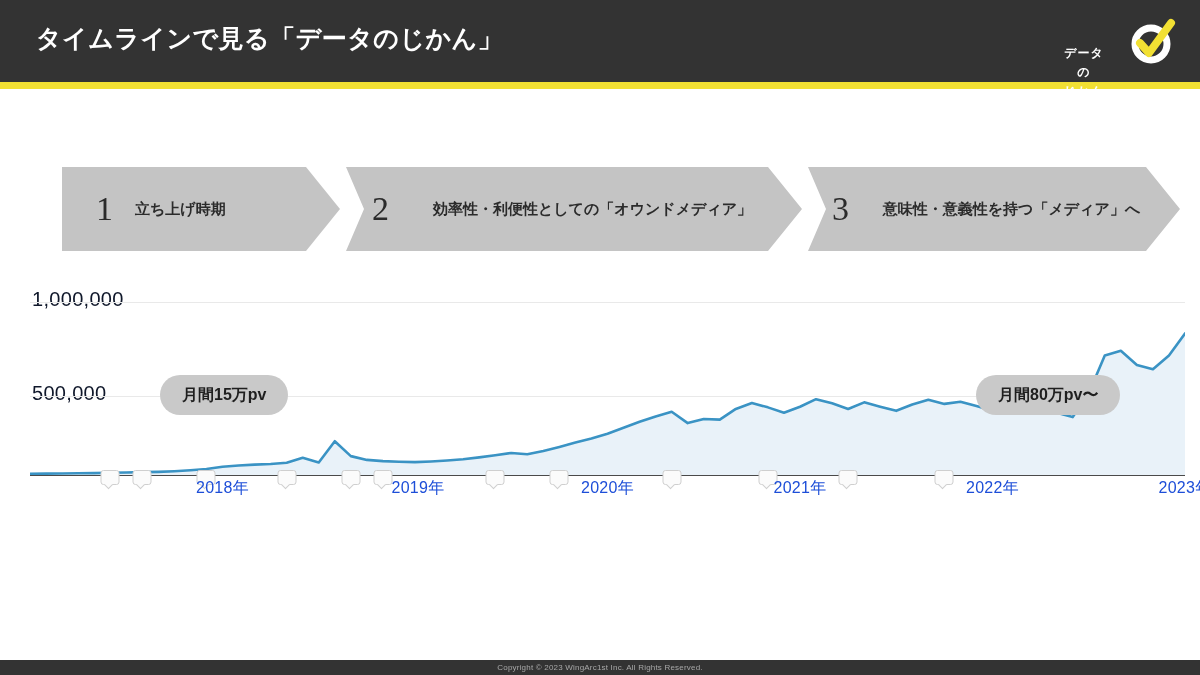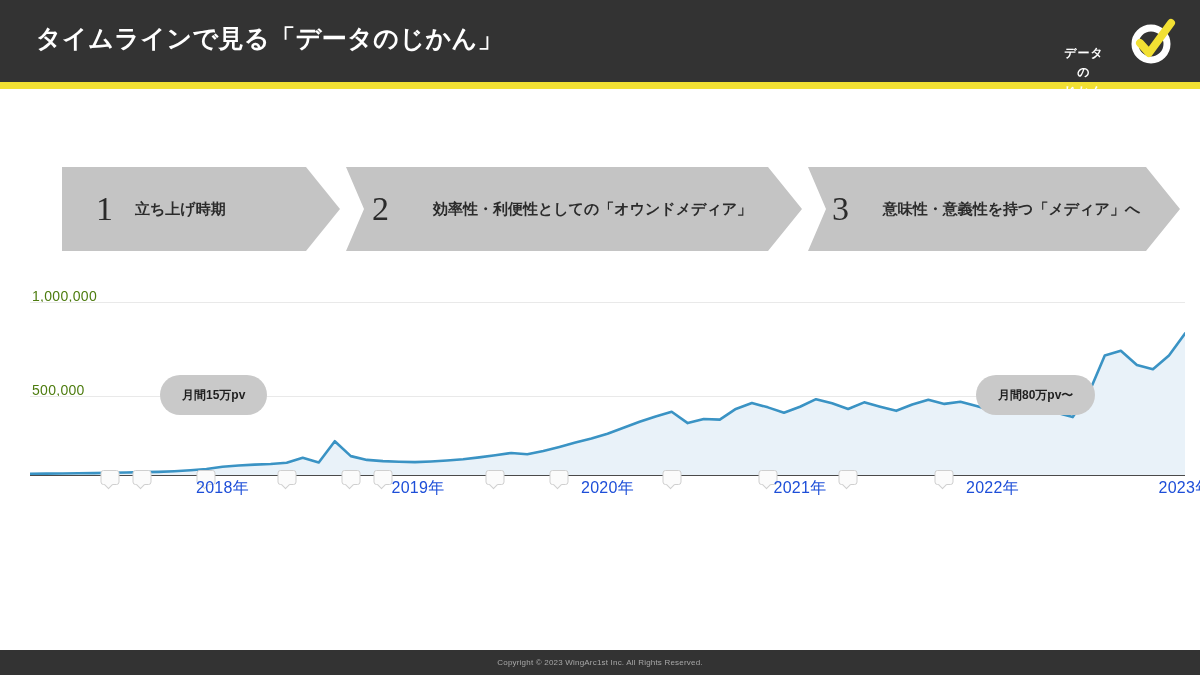--- a/index.html
+++ b/index.html
@@ -136,22 +136,22 @@
   .chart-area {
     position: absolute;
     left: 0;
     top: 270px;
     width: 1200px;
     height: 240px;
   }
   .y-label {
     position: absolute;
     left: 32px;
-    font-size: 14px;
-    color: #4d7c0f;
+    font-size: 20px;
+    color: #0f172a;
     white-space: nowrap;
     letter-spacing: 0.3px;
   }
   .y-label-top { top: 18px; }
   .y-label-mid { top: 112px; }
 
   .plot {
     position: absolute;
     left: 30px;
     top: 22px;
@@ -182,21 +182,21 @@
   
   .pill {
     position: absolute;
     background: #c9c9c9;
     border-radius: 22px;
     height: 40px;
     display: flex;
     align-items: center;
     justify-content: center;
     padding: 0 22px;
-    font-size: 12px;
+    font-size: 16px;
     font-weight: 700;
     color: #1f1f1f;
     white-space: nowrap;
     box-sizing: border-box;
   }
   .pill-1 { left: 160px; top: 105px; }
   .pill-2 { left: 574px; top: 105px; }
   .pill-3 { left: 976px; top: 105px; }
 
   
@@ -233,21 +233,21 @@
     border-bottom: 1px solid #cfcfcf;
     transform: rotate(45deg);
   }
 
   
   .footer {
     position: absolute;
     left: 0;
     bottom: 0;
     width: 1200px;
-    height: 25px;
+    height: 15px;
     background: #333333;
     display: flex;
     align-items: center;
     justify-content: center;
   }
   .footer-text {
     font-size: 8px;
     color: #a8a8a8;
     letter-spacing: 0.2px;
   }

